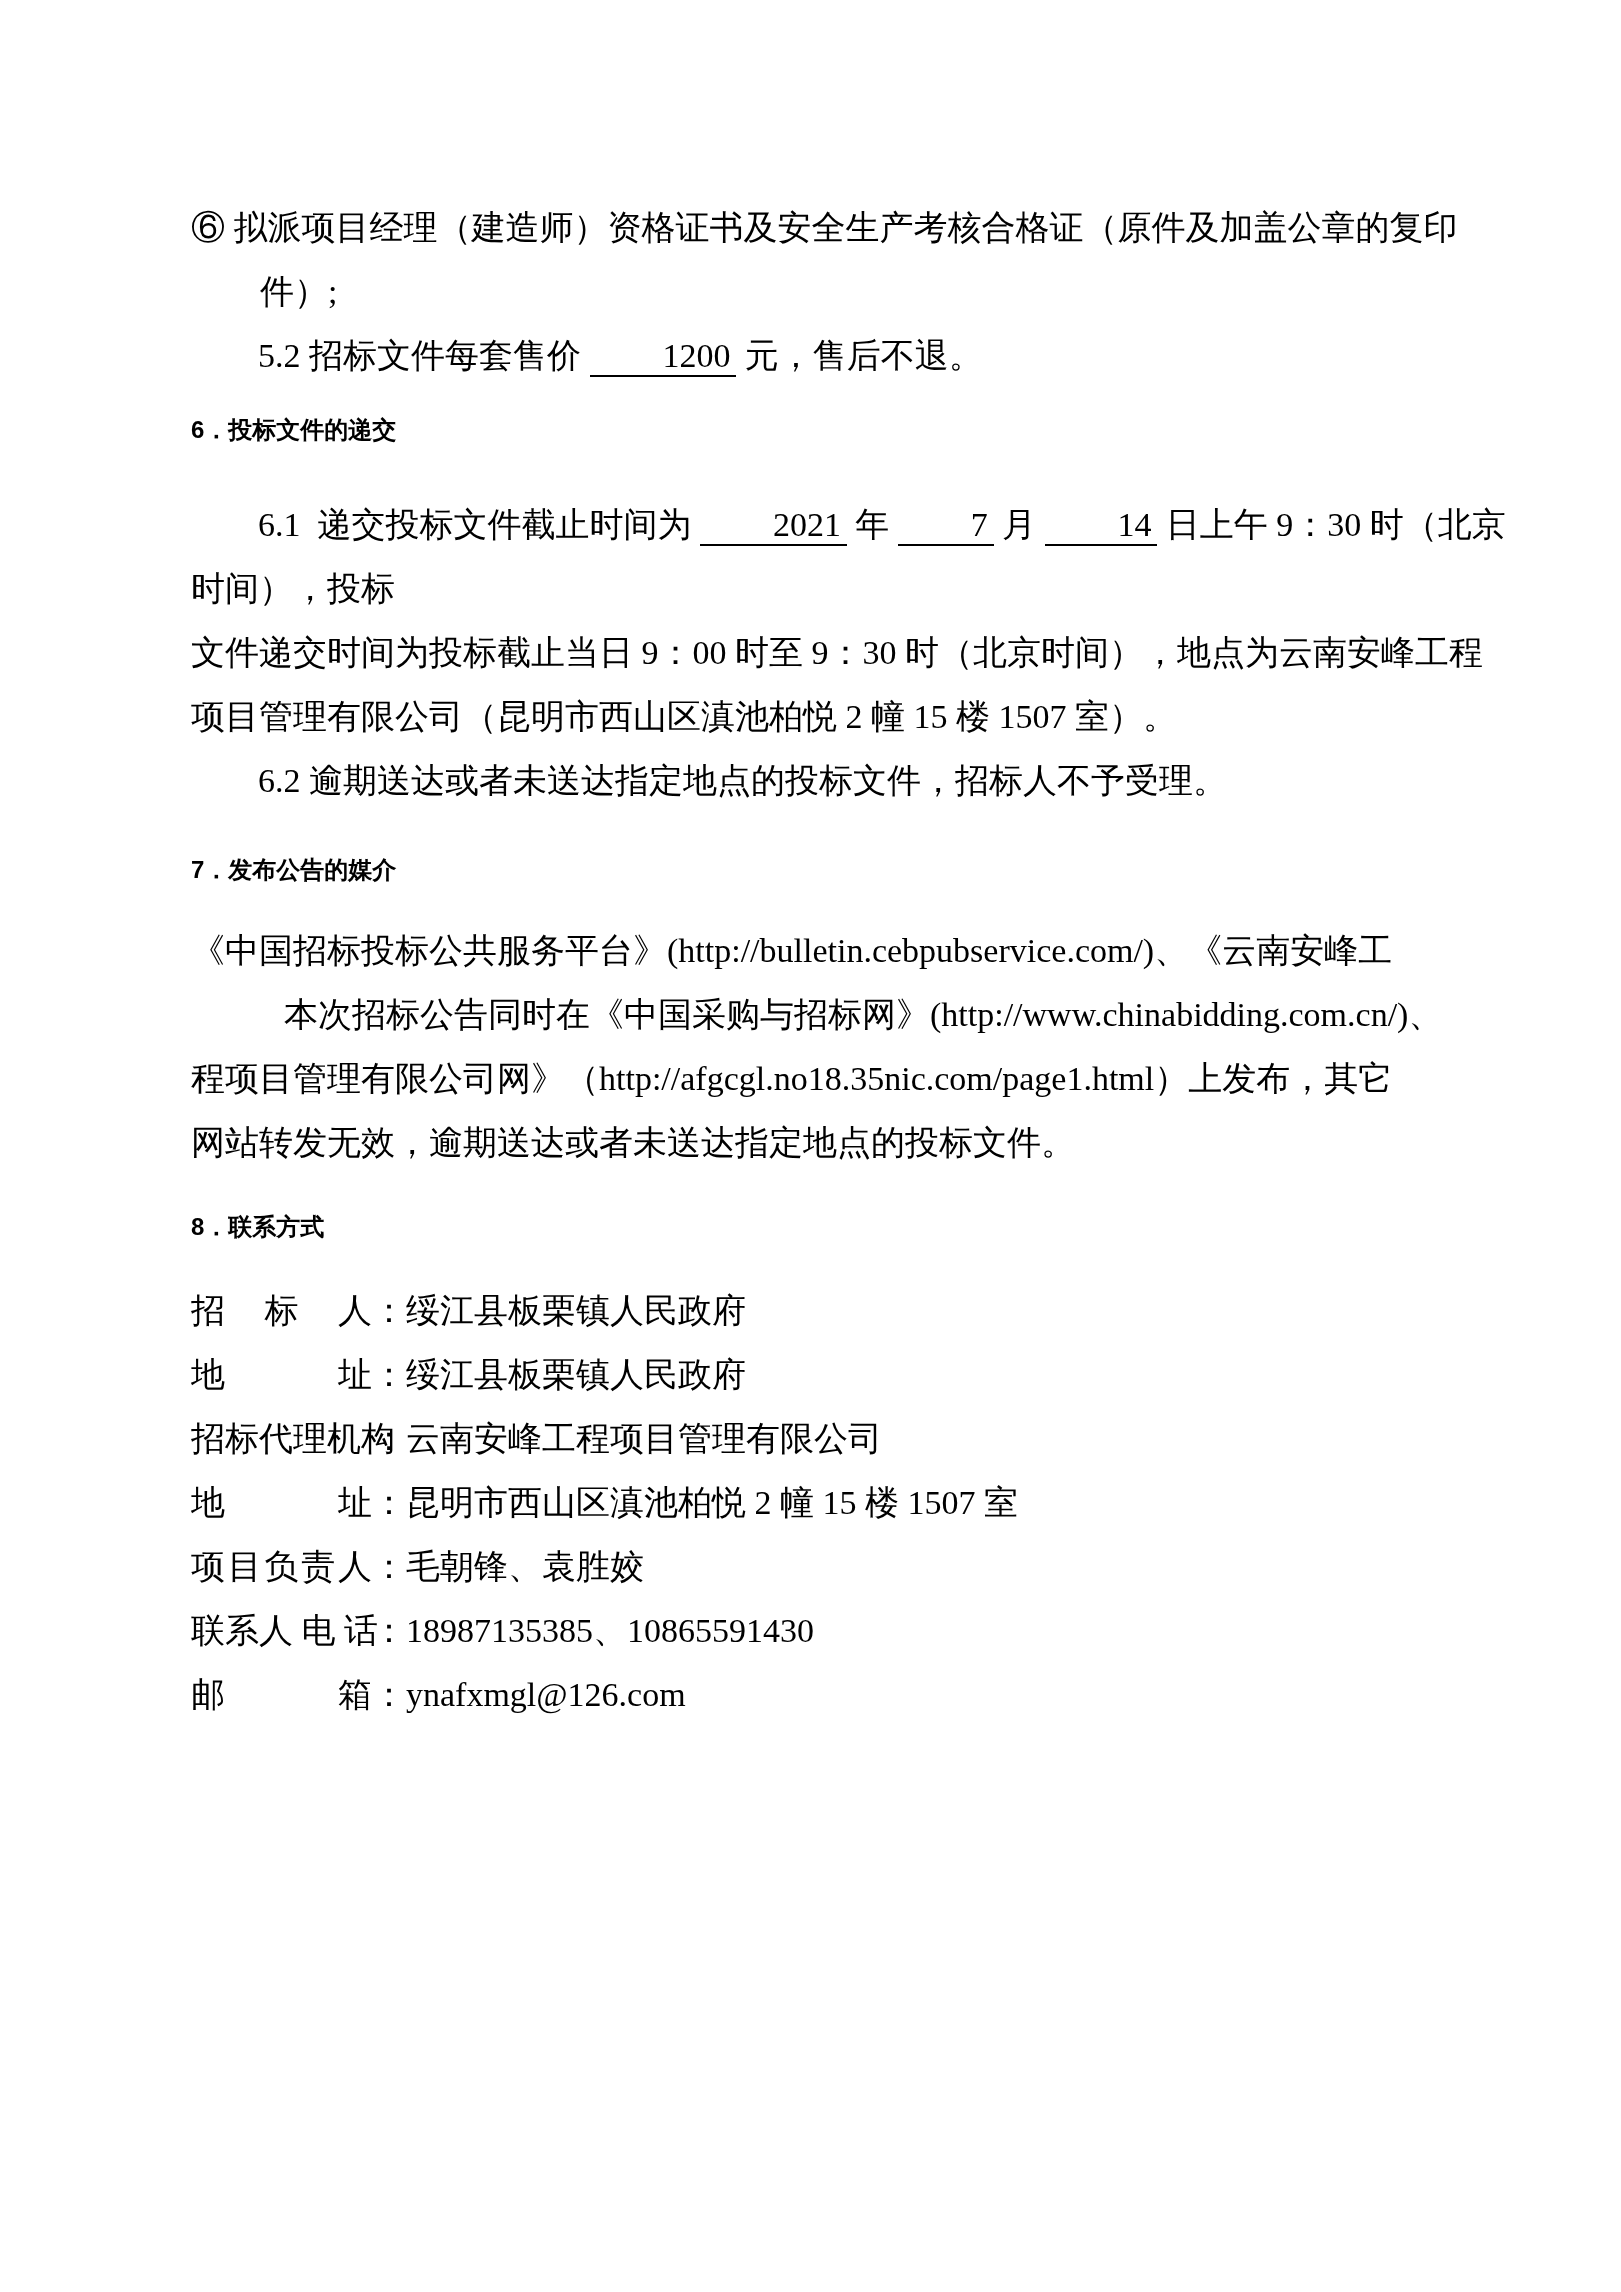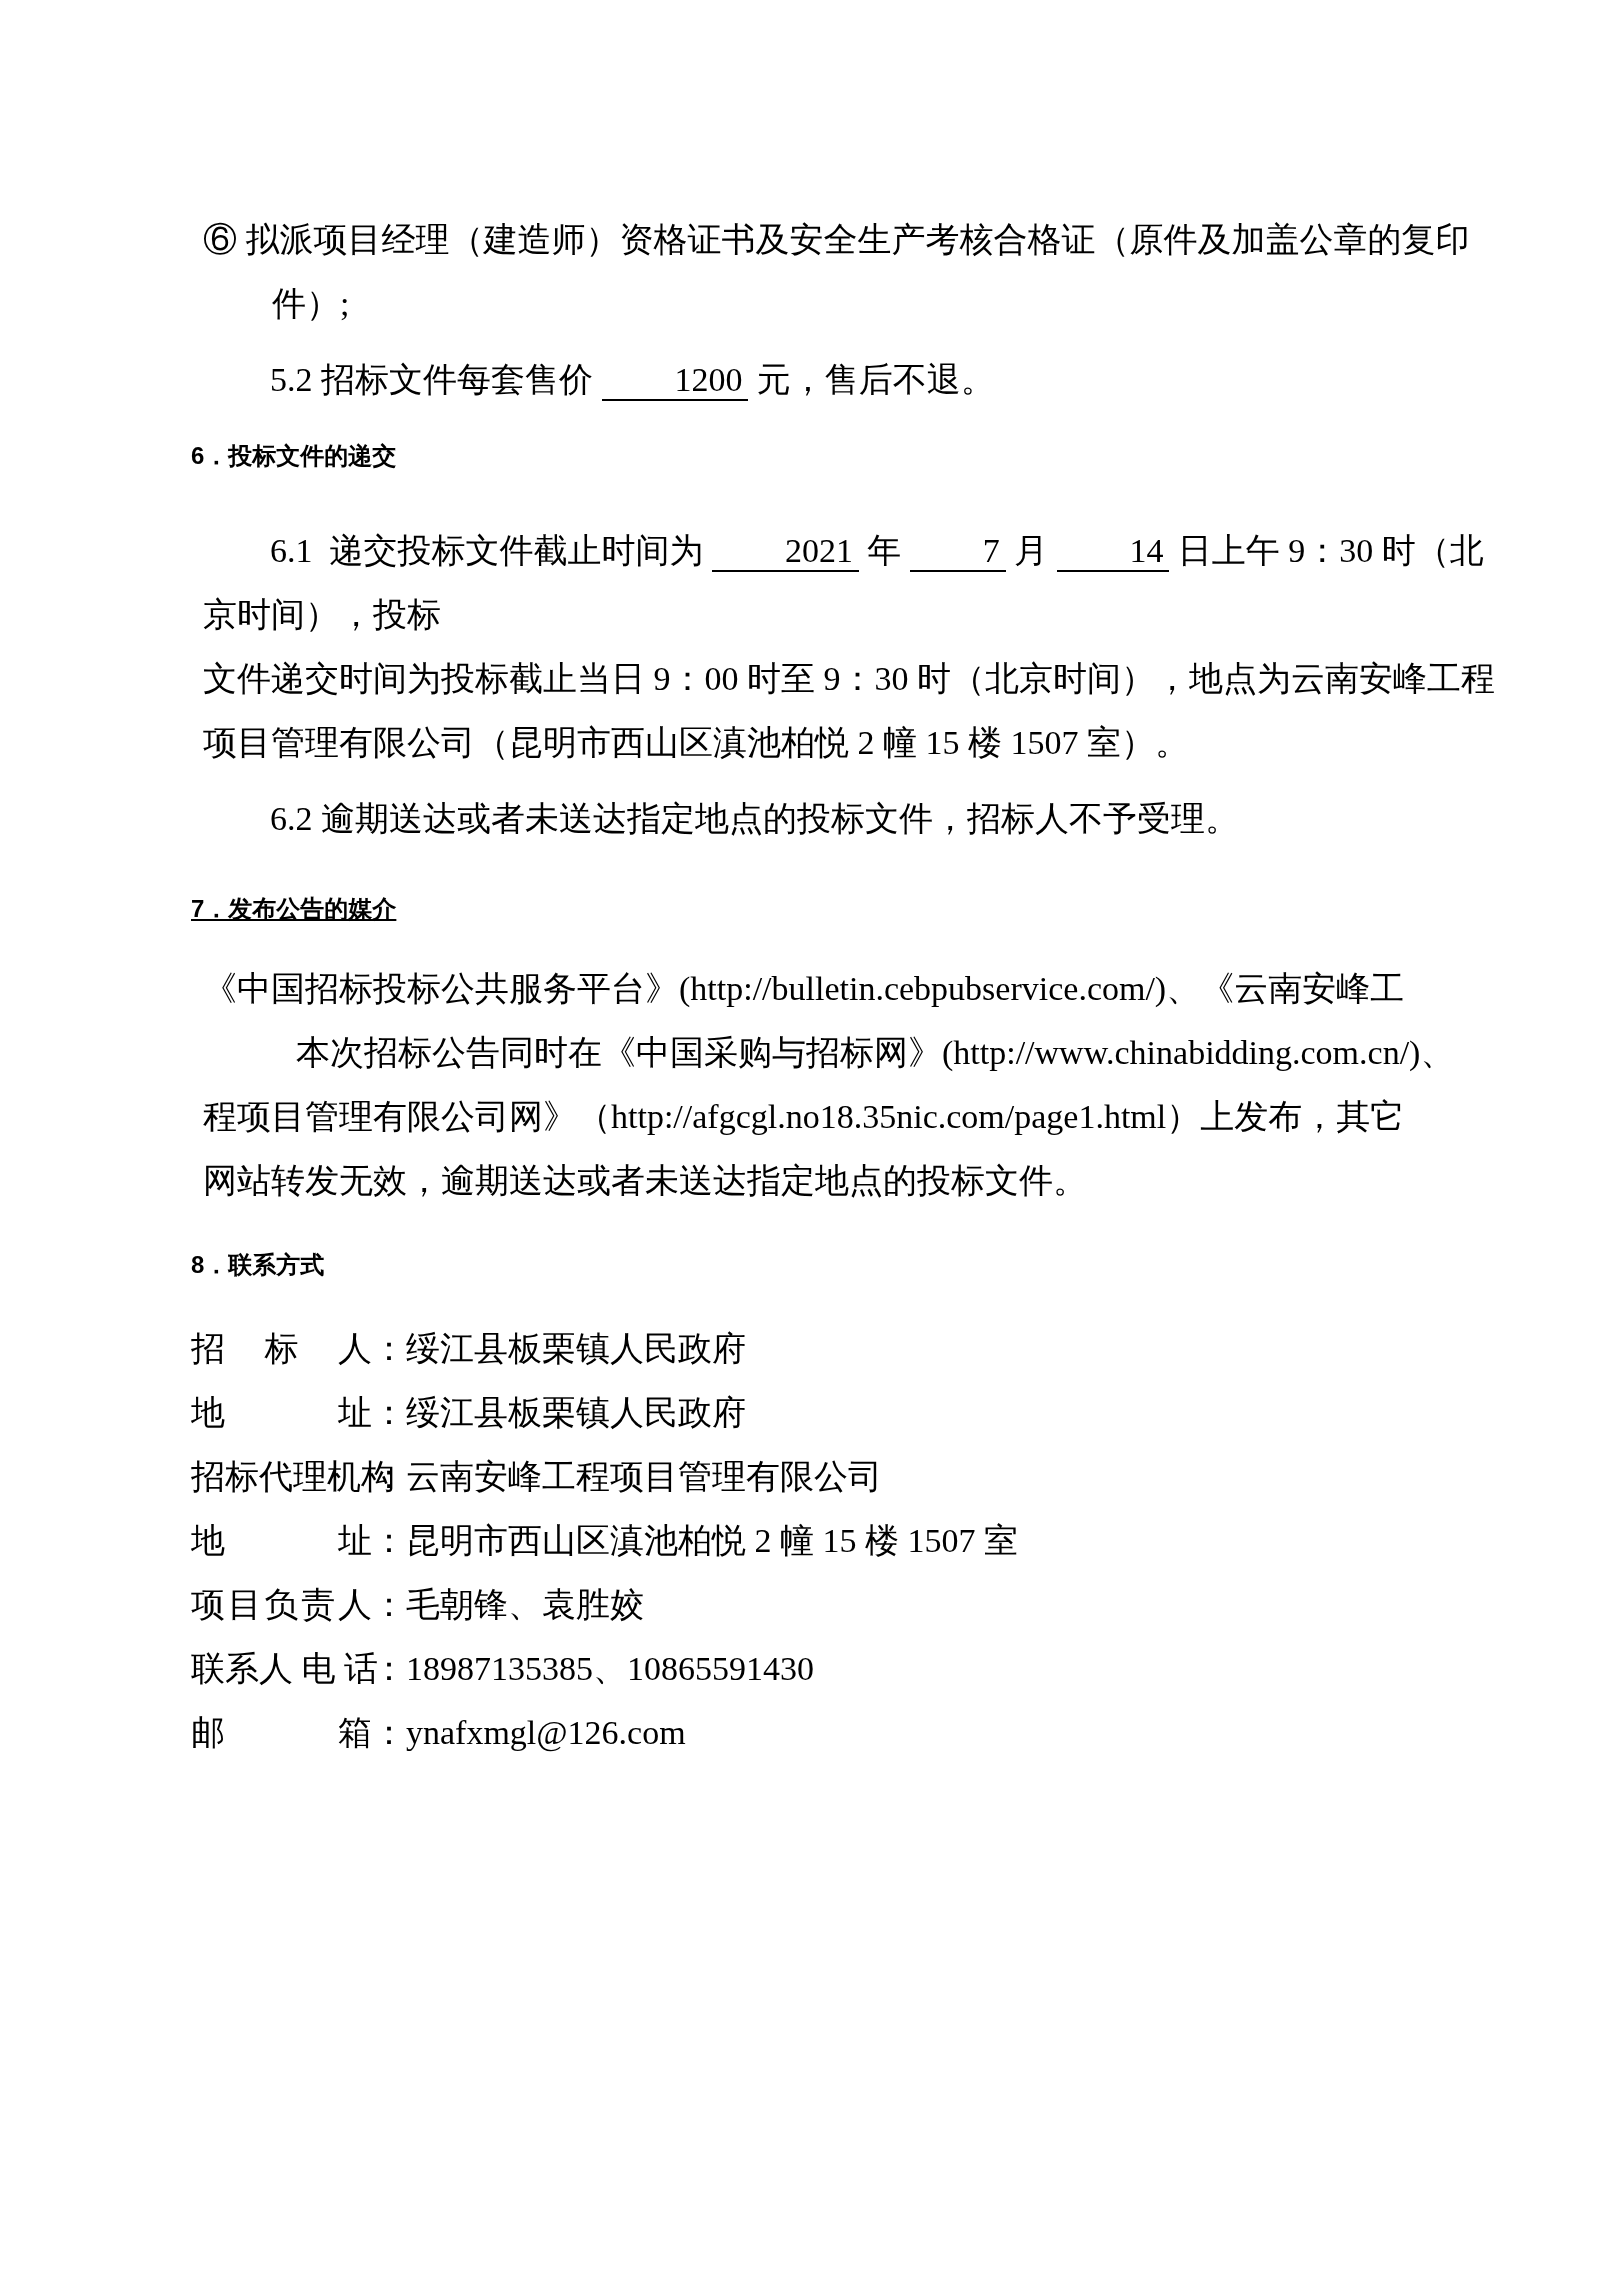--- a/index.html
+++ b/index.html
@@ -13,35 +13,35 @@
     font-family:"Liberation Serif","DejaVu Serif",serif;
     font-size:34px;
     line-height:64px;
   }
   .content {
     position:absolute;
     left:191px; top:196px;
     width:1328px;
   }
   .line { white-space:pre-wrap; }
-  .para { margin:12px; }
+  .para { margin:0; }
   
   .hang { padding-left:69px; }
   .hang .first { text-indent:-69px; }
   
   .ind-sub { text-indent:67px; }     
   .ind-p7  { text-indent:93px; }     
   .heading {
     font-family:"Liberation Sans","DejaVu Sans",sans-serif;
     font-weight:bold;
     font-size:24px;
     white-space:pre-wrap;
   }
   .h6 { margin-top:9.8px; }
-  .h7 { margin-top:25.5px;text-decoration:underline; }
+  .h7 { margin-top:25.5px; }
   .h8 { margin-top:19.6px; }
   .after-h { margin-top:31px; }
   .after-h7 { margin-top:16.7px; }
   .contacts { margin-top:20.6px; }
   .u {
     display:inline-block;
     line-height:1.12;
     border-bottom:2.9px solid #000;
     padding:0 5.9px;
   }

